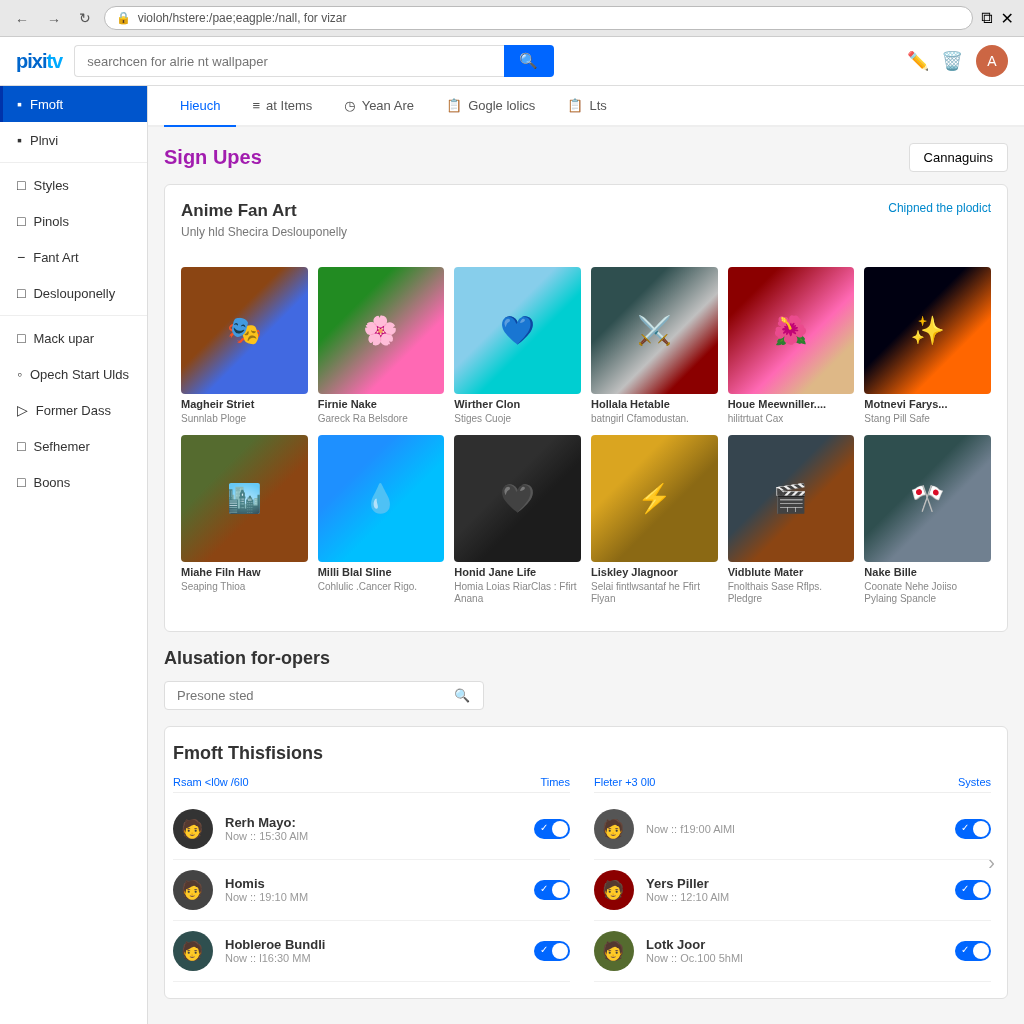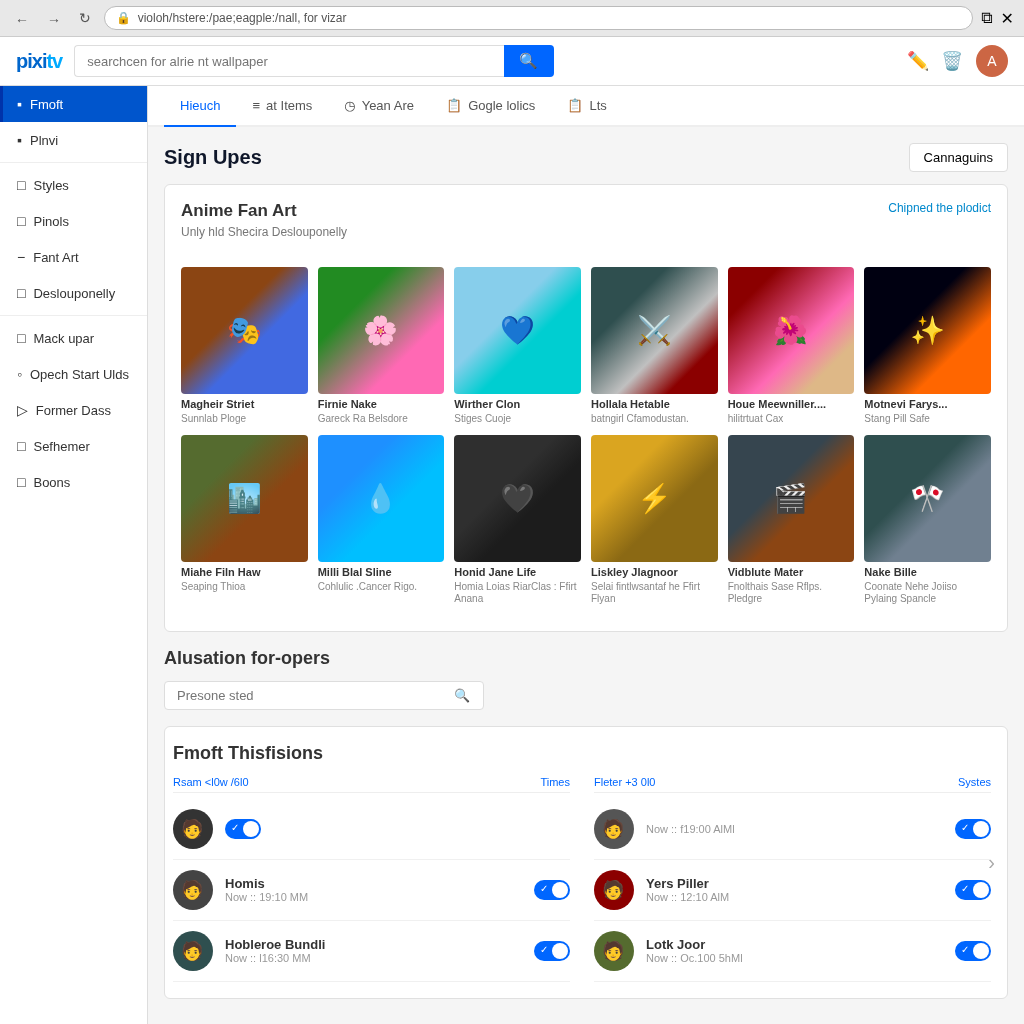--- a/index.html
+++ b/index.html
@@ -128,21 +128,21 @@
 
     
     .page-content { padding: 16px; }
 
     .section-header {
       display: flex;
       justify-content: space-between;
       align-items: center;
       margin-bottom: 12px;
     }
-    .section-title { font-size: 20px; font-weight: bold; color: #0f172a; }
+    .section-title { font-size: 20px; font-weight: bold; color: #a21caf; }
     .section-btn {
       background: white;
       border: 1px solid #ddd;
       border-radius: 4px;
       padding: 6px 14px;
       cursor: pointer;
       font-size: 13px;
     }
 
     
@@ -551,20 +551,24 @@
             <span>Fleter +3 0l0</span>
             <span style="color:#0066ff; cursor:pointer;">Systes</span>
           </div>
         </div>
 
         <div class="notif-grid">
 
           <div>
             <div class="notif-row">
               <div class="notif-avatar notif-av-1">🧑</div>
+              <div class="notif-info">
+                <div class="notif-name">Rerh Mayo:</div>
+                <div class="notif-time">Now :: 15:30 AlM</div>
+              </div>
               <div class="notif-toggle">
                 <span class="notif-toggle-check">✓</span>
               </div>
             </div>
             <div class="notif-row">
               <div class="notif-avatar notif-av-3">🧑</div>
               <div class="notif-info">
                 <div class="notif-name">Homis</div>
                 <div class="notif-time">Now :: 19:10 MM</div>
               </div>

